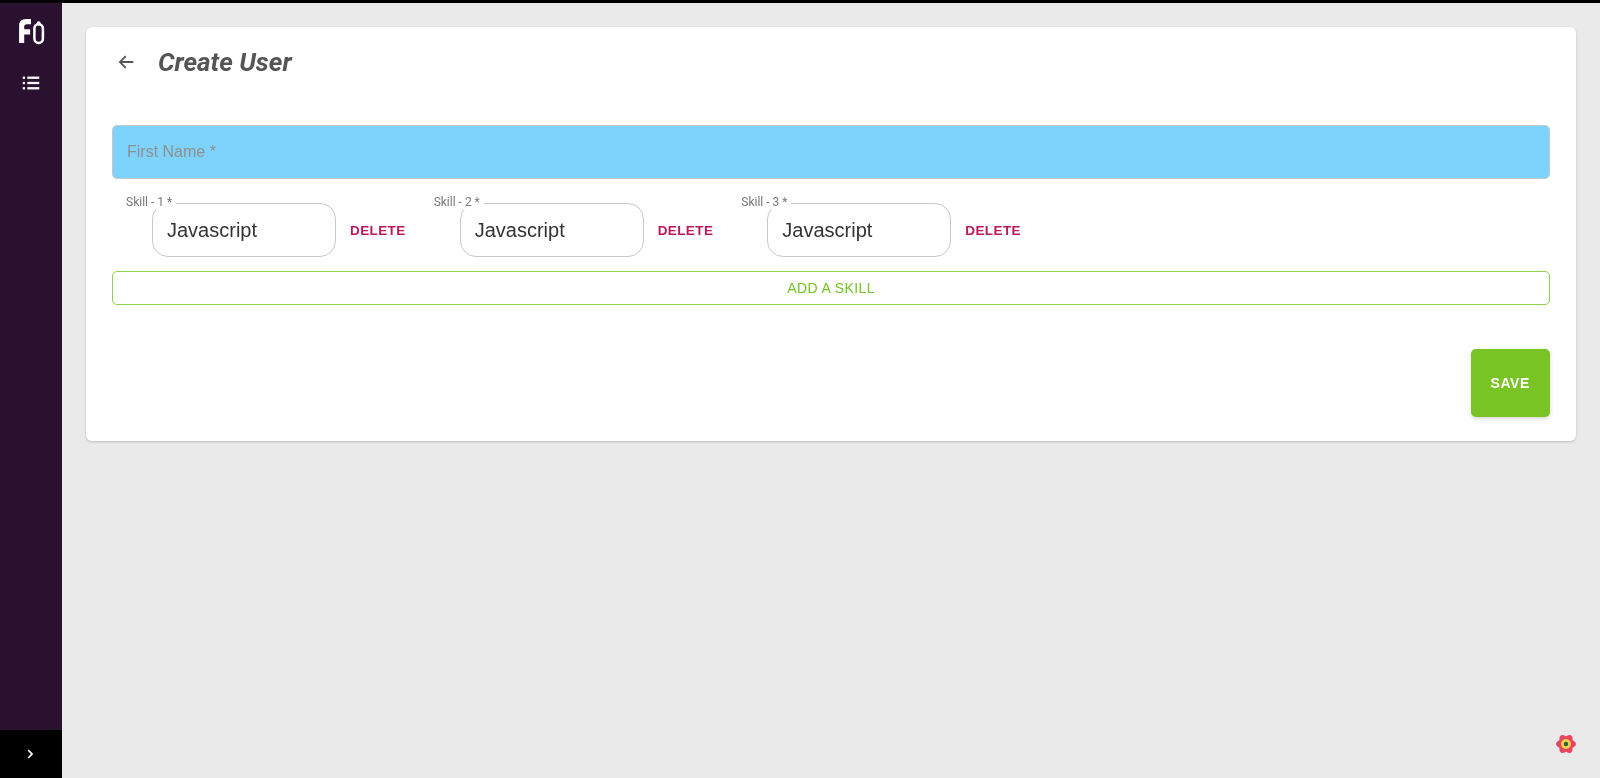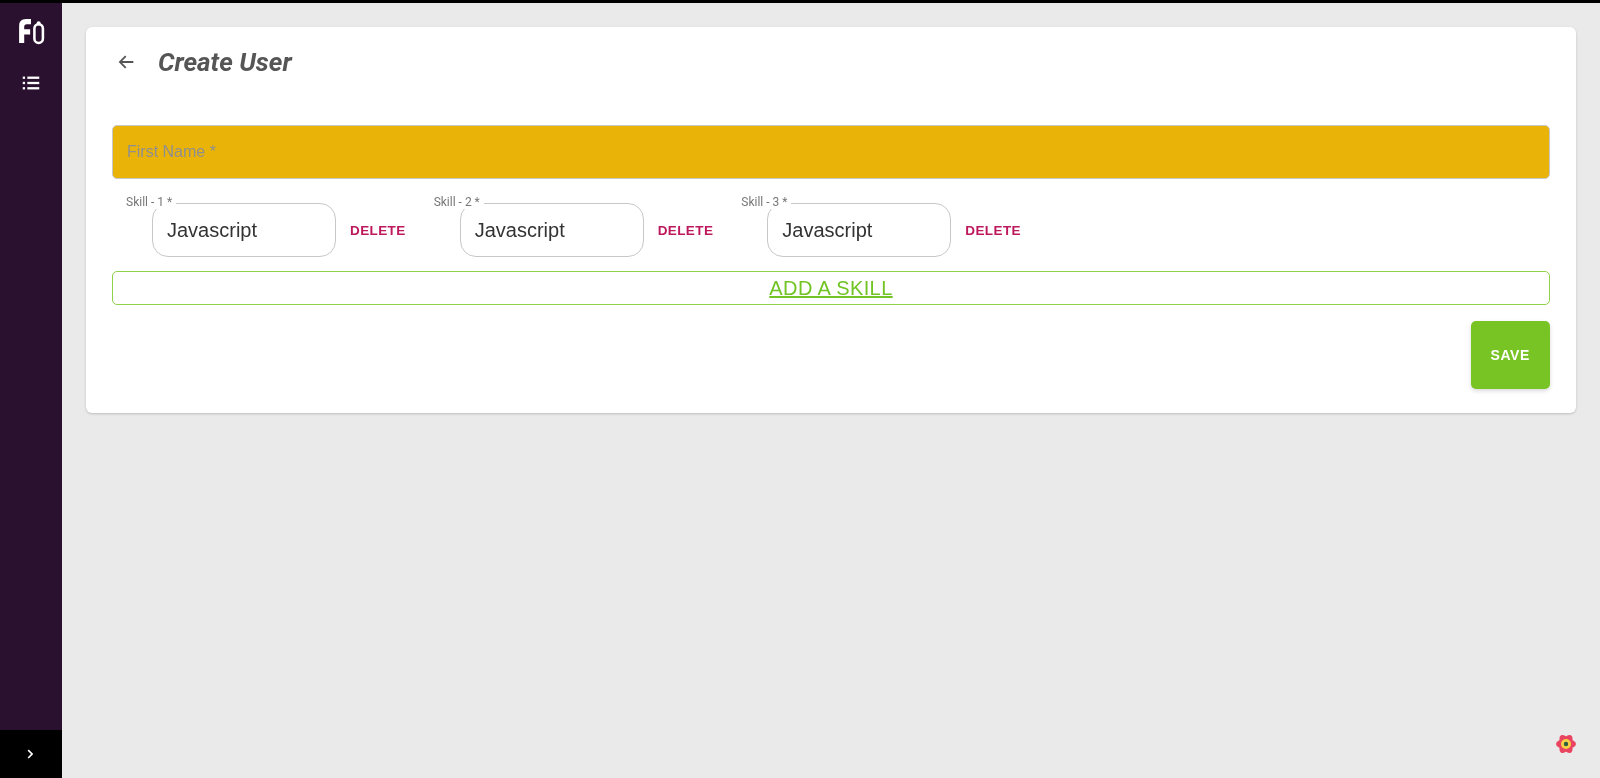--- a/index.html
+++ b/index.html
@@ -92,21 +92,21 @@
     margin-bottom: 24px;
   }
   .field input {
     width: 100%;
     height: 54px;
     border: 1px solid #c8c8c8;
     border-radius: 5px;
     padding: 0 14px;
     font-size: 16px;
     color: #333;
-    background: #eab308;
+    background: #7dd3fc;
   }
   .field input::placeholder { color: #8f8f8f; }
 
   .skills-row {
     display: flex;
     flex-wrap: wrap;
     gap: 10px 10px;
     margin-bottom: 14px;
   }
   .skill-block {
@@ -148,26 +148,25 @@
     padding: 8px 4px;
   }
 
   .add-skill-btn {
     width: 100%;
     height: 34px;
     border: 1px solid #8fd24a;
     background: #fff;
     color: #71c423;
     border-radius: 5px;
-    font-size: 20px;
+    font-size: 14px;
     font-weight: 500;
     letter-spacing: .4px;
     cursor: pointer;
-    margin-bottom: 16px;
-    text-decoration: underline;
+    margin-bottom: 44px;
   }
 
   .actions {
     display: flex;
     justify-content: flex-end;
   }
   .save-btn {
     background: #78c425;
     color: #fff;
     border: none;

